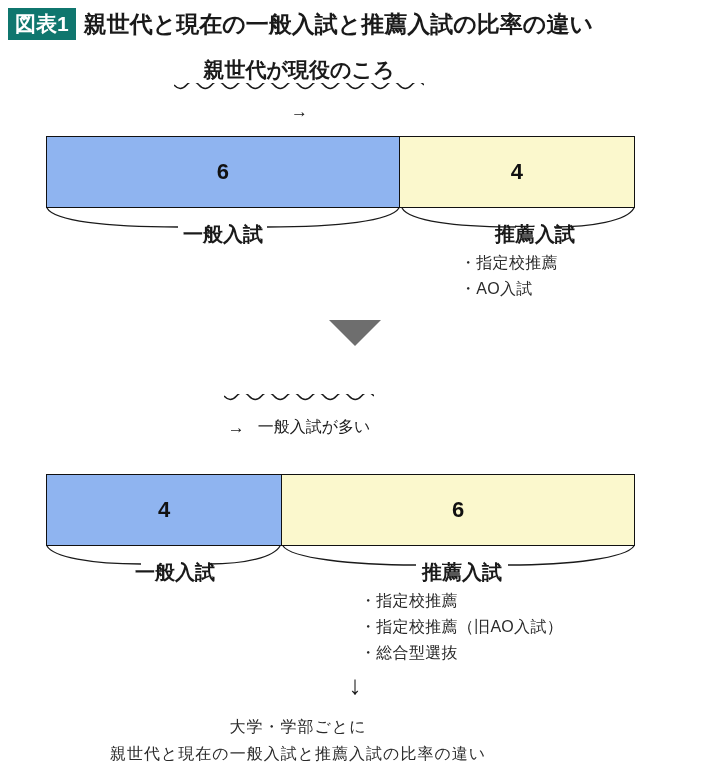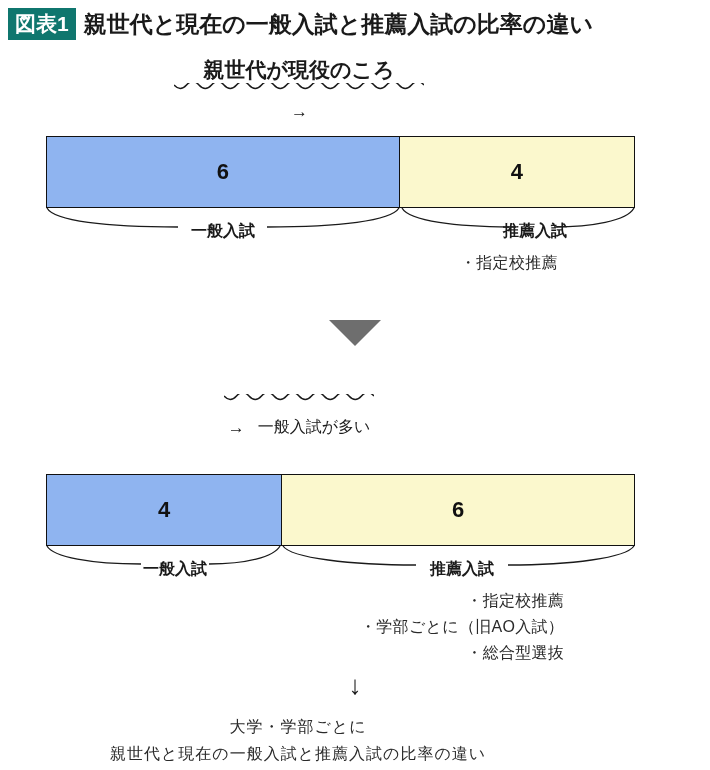--- a/index.html
+++ b/index.html
@@ -107,36 +107,35 @@
   
   .brace-wrap {
     position: absolute;
     left: 46px;
     width: 589px;
     height: 34px;
   }
   .brace-wrap svg { display: block; }
   .brace-label {
     position: absolute;
-    font-size: 16px;
+    font-size: 20px;
     font-weight: bold;
     color: #1a1a1a;
     white-space: nowrap;
     transform: translateX(-50%);
     top: 14px;
   }
 
   
   .bullets {
     position: absolute;
     font-size: 16px;
     line-height: 1.62;
     color: #2a2a2a;
     white-space: nowrap;
-    text-align: right;
   }
   .bullets div { letter-spacing: 0.3px; }
 
   
   .tri-down {
     position: absolute;
     width: 0;
     height: 0;
     border-left: 26px solid transparent;
     border-right: 26px solid transparent;
@@ -201,20 +200,21 @@
     <path d="M353,1 C345,14 293,20 221,20" fill="none" stroke="#1a1a1a" stroke-width="1.3"></path>
     <path d="M356,1 C363,14 410,20 470,20" fill="none" stroke="#1a1a1a" stroke-width="1.3"></path>
     <path d="M588,1 C581,14 545,20 508,20" fill="none" stroke="#1a1a1a" stroke-width="1.3"></path>
   </svg>
   <span class="brace-label" style="left:177px;">一般入試</span>
   <span class="brace-label" style="left:489px;">推薦入試</span>
 </div>
 
 <div class="bullets" style="left:460px; top:250px;">
   <div>・指定校推薦</div>
+  <div>・AO入試</div>
 </div>
 
 <div class="tri-down" style="left:329px; top:320px;"></div>
 
 <div class="section" style="top:392px;">
   <div class="section-head">
     <span class="section-head-title">
       <svg class="wavy" width="150" height="9" viewBox="0 0 150 9" preserveAspectRatio="none">
         <path d="M0,2 q6.25,7 12.5,0 q6.25,-7 12.5,0 q6.25,7 12.5,0 q6.25,-7 12.5,0 q6.25,7 12.5,0 q6.25,-7 12.5,0 q6.25,7 12.5,0 q6.25,-7 12.5,0 q6.25,7 12.5,0 q6.25,-7 12.5,0 q6.25,7 12.5,0 q6.25,-7 12.5,0" fill="none" stroke="#1a1a1a" stroke-width="1.5"></path>
       </svg>
@@ -241,19 +241,19 @@
     <path d="M234,1 C228,12 200,19 163,19" fill="none" stroke="#1a1a1a" stroke-width="1.3"></path>
     <path d="M237,1 C245,13 305,20 370,20" fill="none" stroke="#1a1a1a" stroke-width="1.3"></path>
     <path d="M588,1 C580,13 525,20 462,20" fill="none" stroke="#1a1a1a" stroke-width="1.3"></path>
   </svg>
   <span class="brace-label" style="left:129px;">一般入試</span>
   <span class="brace-label" style="left:416px;">推薦入試</span>
 </div>
 
 <div class="bullets" style="left:360px; top:588px;">
   <div>・指定校推薦</div>
-  <div>・学部ごとに（旧AO入試）</div>
+  <div>・指定校推薦（旧AO入試）</div>
   <div>・総合型選抜</div>
 </div>
 
 <div class="down-arrow" style="top:672px;">↓</div>
 <div class="footer-text" style="top:713px;">大学・学部ごとに</div>
 <div class="footer-text" style="top:740px;">親世代と現在の一般入試と推薦入試の比率の違い</div>
 
 </body></html>

